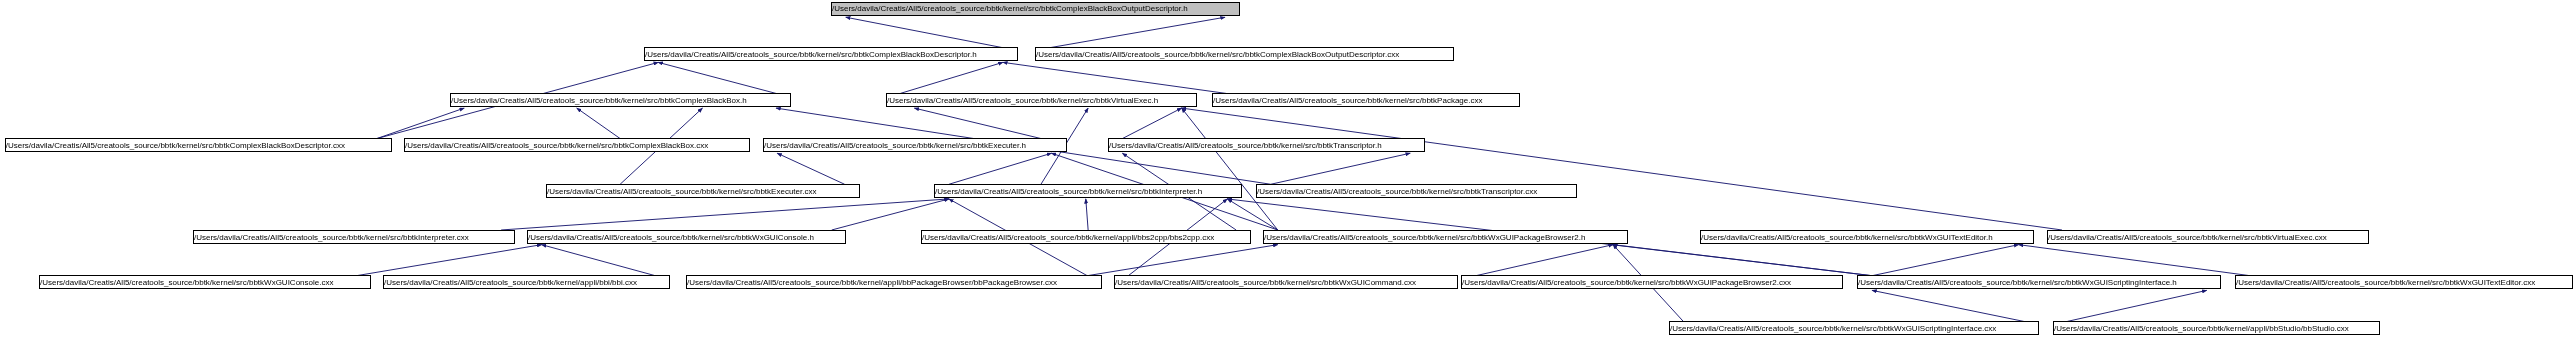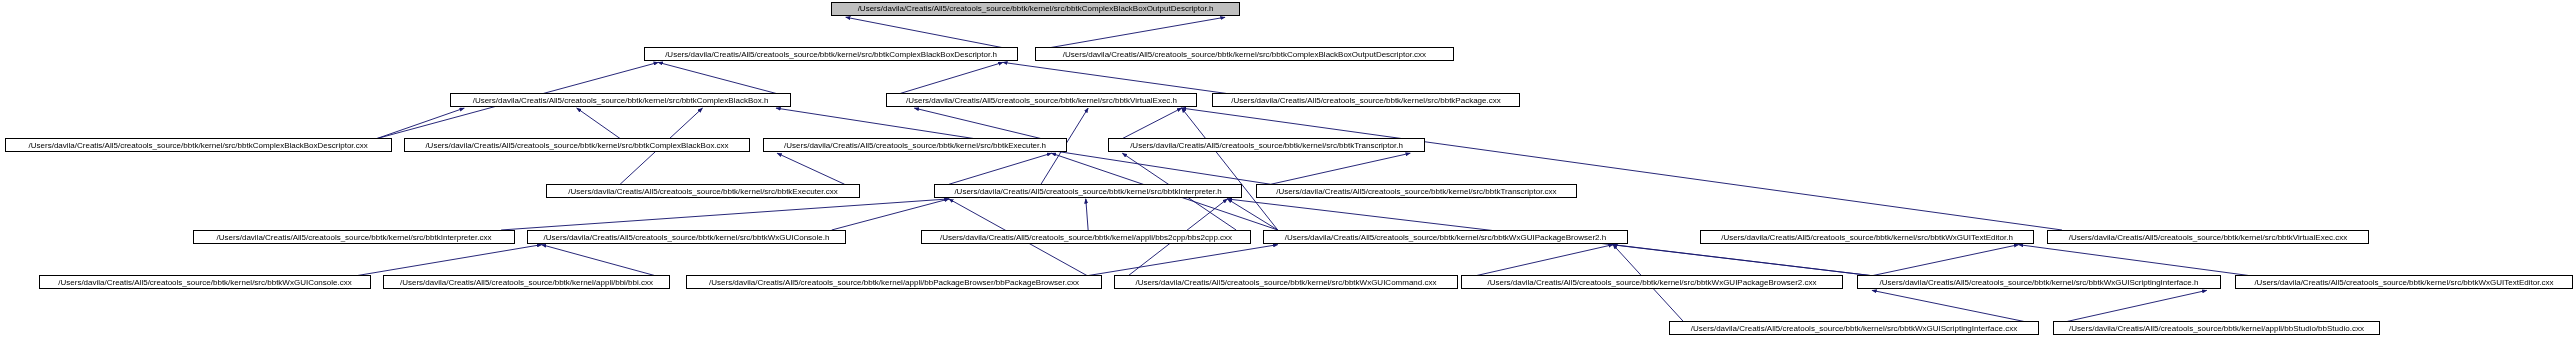--- a/index.html
+++ b/index.html
@@ -23,21 +23,21 @@
   }
   .graph-node {
     position: absolute;
     z-index: 2;
     box-sizing: border-box;
     background: #ffffff;
     border: 0.6px solid #000000;
     color: #000000;
     font-size: 8px;
     line-height: 13px;
-    text-align: center;
+    text-align: left;
     white-space: nowrap;
     overflow: hidden;
     cursor: pointer;
   }
   .graph-node.highlight {
     background: #bfbfbf;
     border: 1.2px solid #000000;
     line-height: 11.7px;
   }
 </style>

